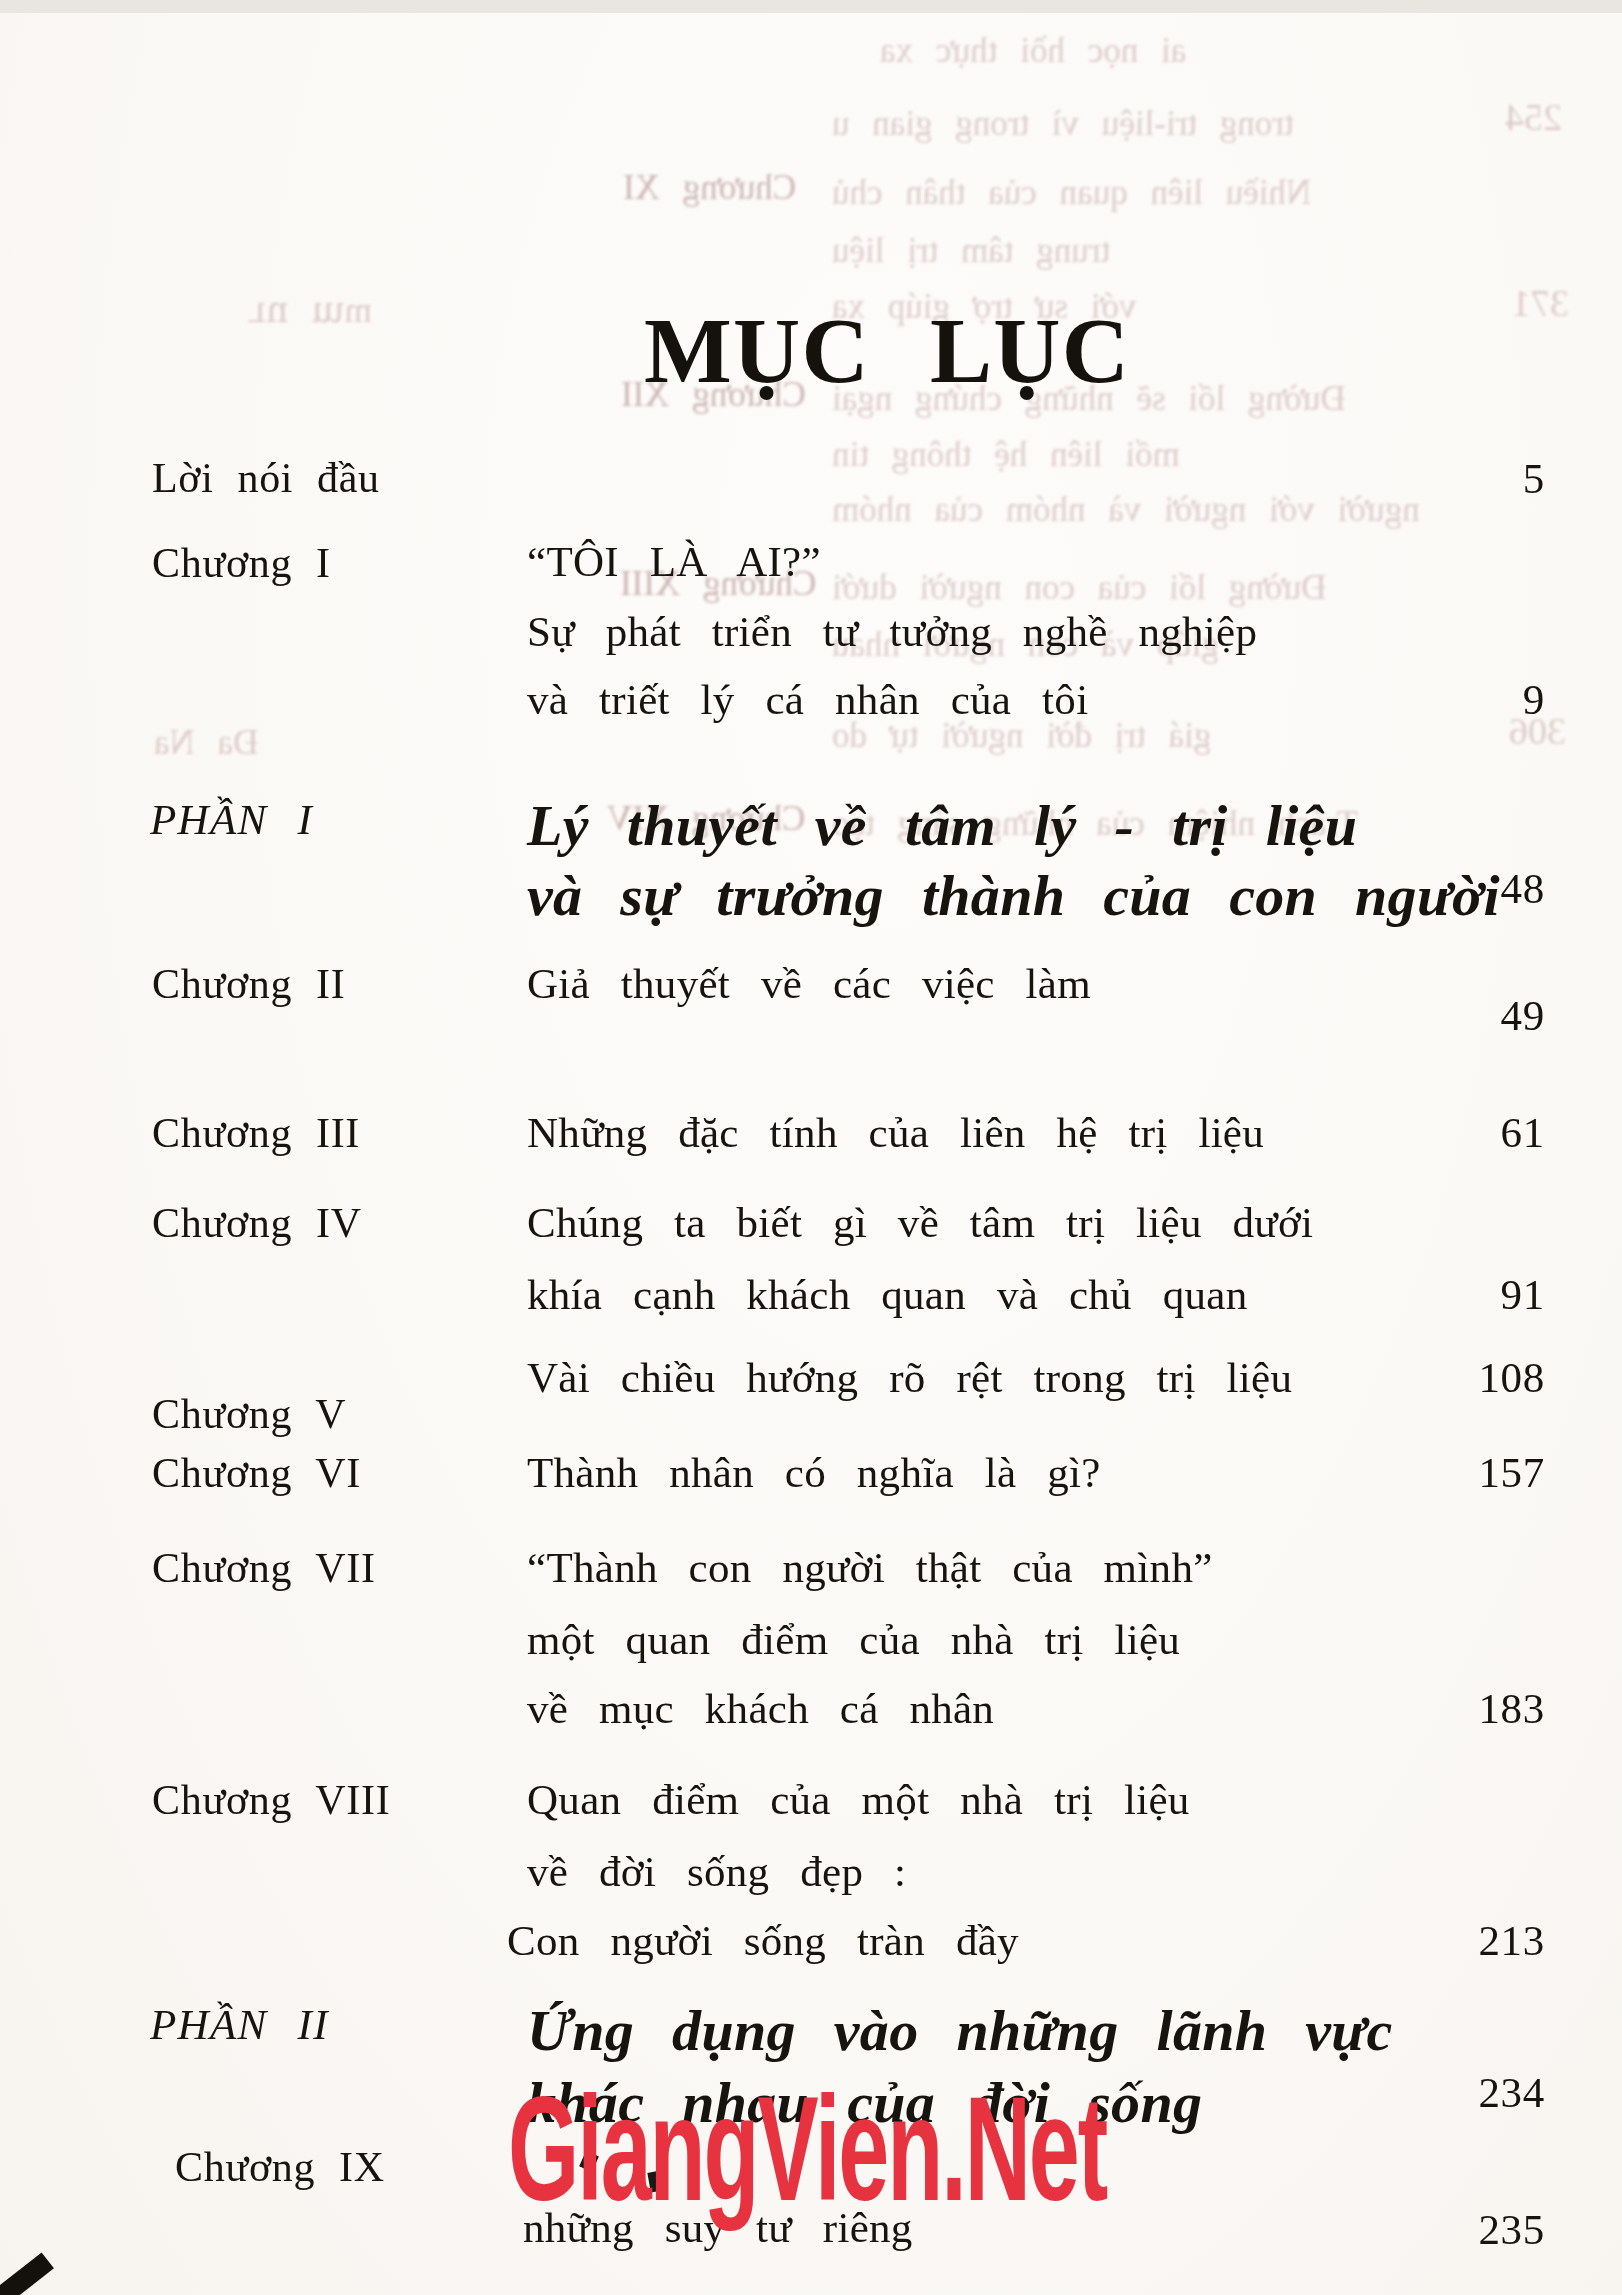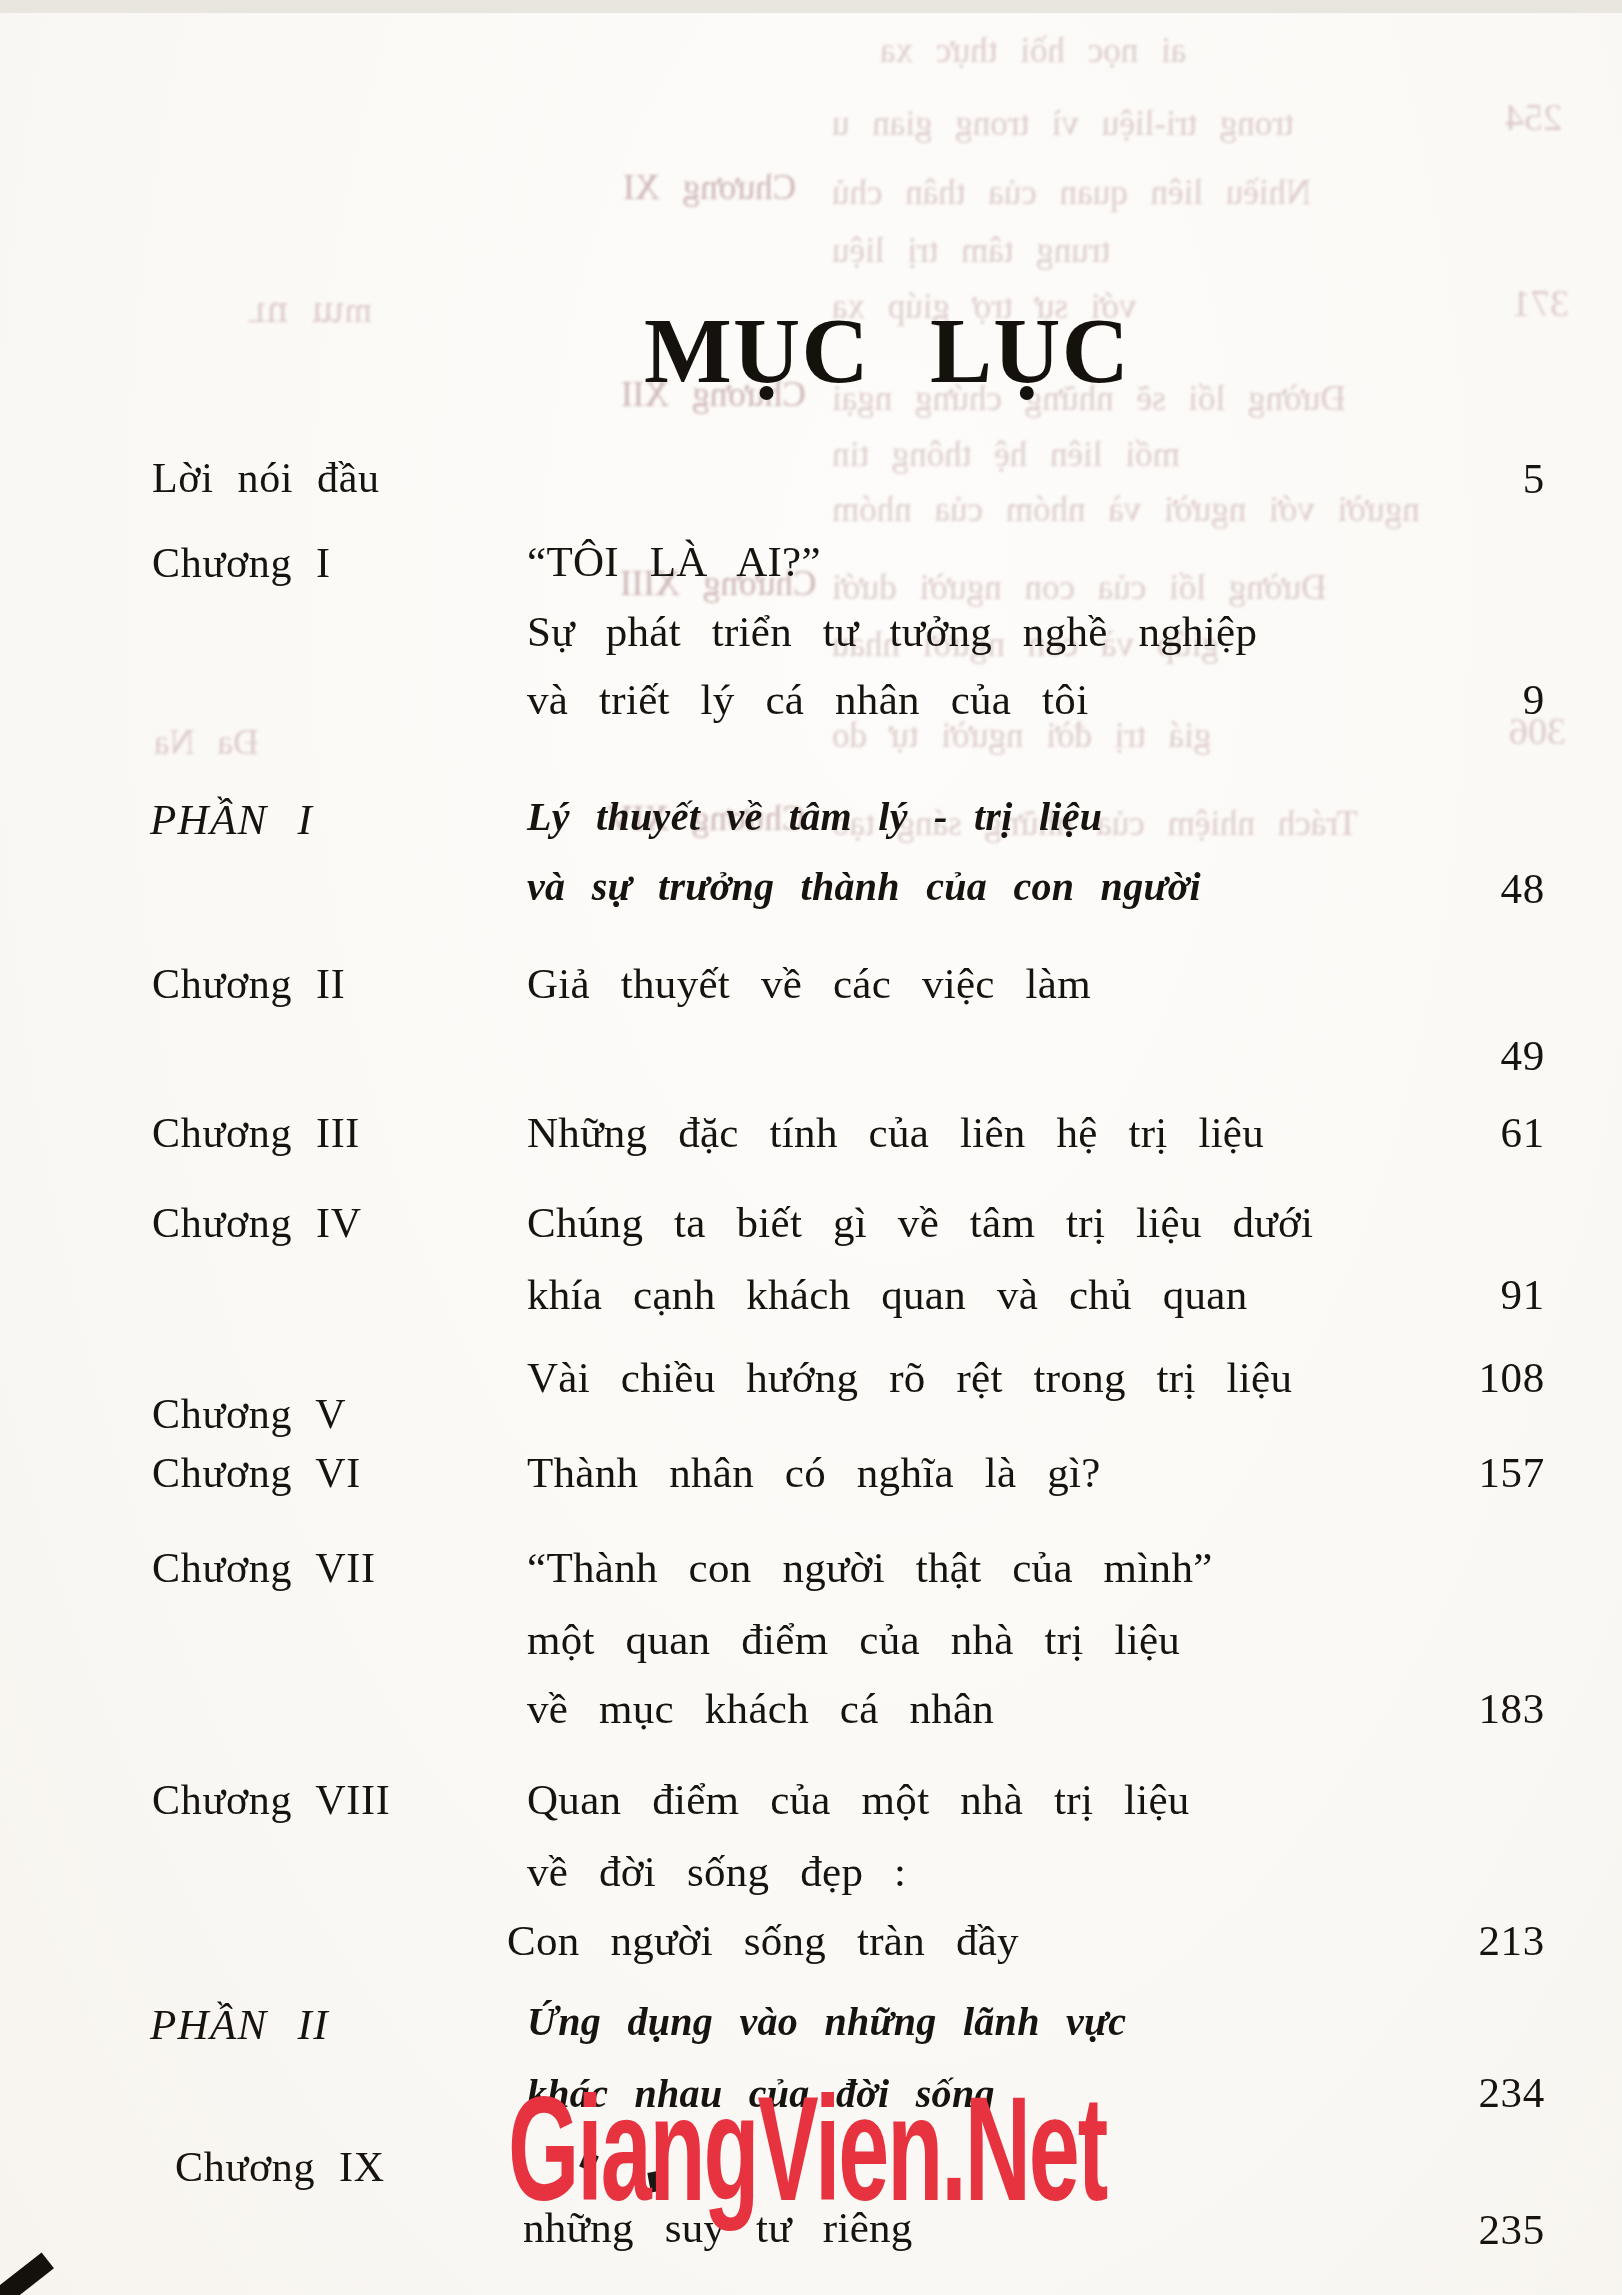--- a/index.html
+++ b/index.html
@@ -14,21 +14,21 @@
   }
   .abs{position:absolute;white-space:nowrap;line-height:1;}
   .doc-title{
     font-size:93px;font-weight:bold;
     letter-spacing:1.3px;word-spacing:.38em;
     color:#15110c;
   }
   .lbl{font-size:42px;font-weight:normal;letter-spacing:0.7px;word-spacing:.3em;}
   .lbl.part{font-style:italic;font-size:43px;letter-spacing:1.3px;word-spacing:.42em;}
   .tl{font-size:43px;word-spacing:.46em;letter-spacing:0.3px;}
-  .tl.part{font-style:italic;font-weight:bold;font-size:40px;word-spacing:.4em;}
+  .tl.part{font-style:italic;font-weight:bold;font-size:58px;word-spacing:.4em;}
   .pg{font-size:43px;right:77px;letter-spacing:0.7px;}
   .ghost{
     font-size:35px;word-spacing:.4em;
     color:rgba(176,138,138,.42);
     filter:blur(1.7px);
     transform:scaleX(-1);
   }
   .ghost.strong{color:rgba(164,124,124,.55);}
   .ghost.num{font-size:38px;}
   .watermark{
@@ -86,21 +86,21 @@
   <div class="abs tl line-layer" style="left:527px;top:665px">và triết lý cá nhân của tôi</div>
   <div class="abs pg line-layer" style="top:665px">9</div>
 
   <div class="abs lbl part line-layer" style="left:150px;top:785px">PHẦN I</div>
   <div class="abs tl part line-layer" style="left:527px;top:784px">Lý thuyết về tâm lý - trị liệu</div>
   <div class="abs tl part line-layer" style="left:527px;top:854px">và sự trưởng thành của con người</div>
   <div class="abs pg line-layer" style="top:854px">48</div>
 
   <div class="abs lbl line-layer" style="left:152px;top:950px">Chương II</div>
   <div class="abs tl line-layer" style="left:527px;top:949px">Giả thuyết về các việc làm</div>
-  <div class="abs pg line-layer" style="top:1021px">49</div>
+  <div class="abs pg line-layer" style="top:981px">49</div>
 
   <div class="abs lbl line-layer" style="left:152px;top:1099px">Chương III</div>
   <div class="abs tl line-layer" style="left:527px;top:1098px">Những đặc tính của liên hệ trị liệu</div>
   <div class="abs pg line-layer" style="top:1098px">61</div>
 
   <div class="abs lbl line-layer" style="left:152px;top:1189px">Chương IV</div>
   <div class="abs tl line-layer" style="left:527px;top:1188px">Chúng ta biết gì về tâm trị liệu dưới</div>
   <div class="abs tl line-layer" style="left:527px;top:1260px">khía cạnh khách quan và chủ quan</div>
   <div class="abs pg line-layer" style="top:1260px">91</div>
 

